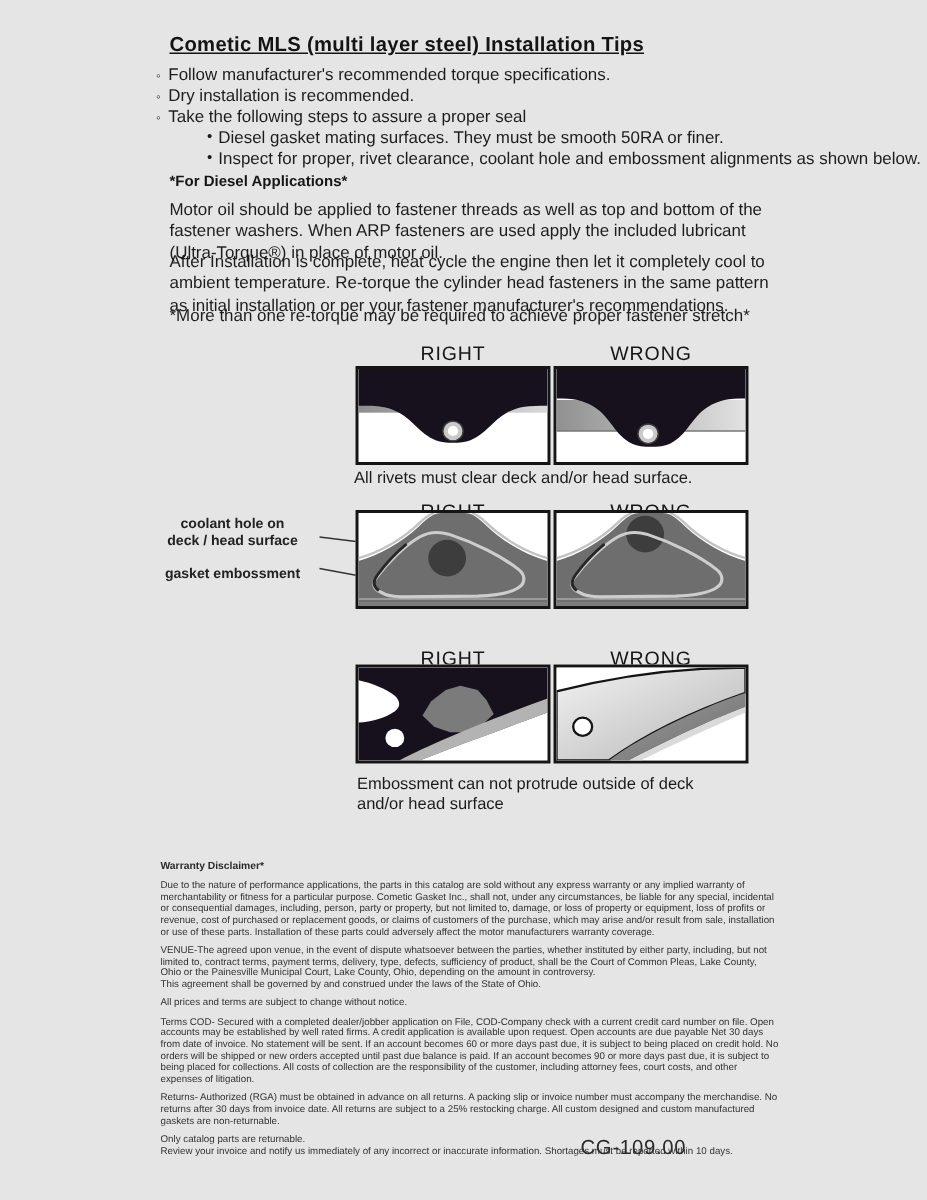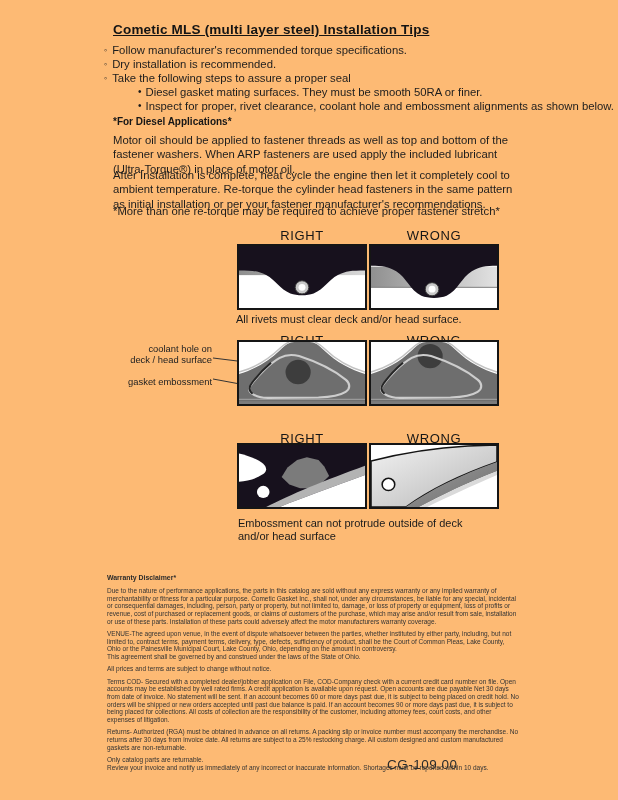--- a/index.html
+++ b/index.html
@@ -1,17 +1,17 @@
 <!DOCTYPE html>
 <html><head>
 <meta charset="utf-8">
 <style>
   html,body{margin:0;padding:0;background:#ffffff;}
   .page{
-    position:relative;width:618px;height:800px;background:#fdba74;
+    position:relative;width:618px;height:800px;background:#e5e5e5;
     font-family:"Liberation Sans",sans-serif;color:#1f1f1f;overflow:hidden;
   }
   .title{
     position:absolute;left:113px;top:22px;font-size:13.5px;font-weight:bold;
     color:#141414;text-decoration:underline;letter-spacing:.2px;
   }
   .bullets{position:absolute;left:104px;top:43px;font-size:11.3px;line-height:14px;color:#1d1d1d;}
   .brow{display:flex;align-items:flex-start;}
   .brow.sub{padding-left:34px;}
   .m1{font-size:9px;line-height:14px;margin-right:5px;color:#2a2a2a;}
@@ -21,21 +21,21 @@
   .p1{top:133px;} .p2{top:168px;} .p3{top:204px;}
   .rw-label{position:absolute;width:130px;text-align:center;font-size:13px;letter-spacing:.6px;color:#161616;}
   .col-l{left:237px;} .col-r{left:369px;}
   .lab1{top:228px;} .lab2{top:333px;} .lab3{top:431px;}
   .panel{position:absolute;width:126px;height:62px;border:2px solid #151515;background:#fff;}
   .pan1{top:244px;} .pan2{top:340px;} .pan3{top:443px;}
   .panel svg{display:block;width:126px;height:62px;}
   .caption{position:absolute;font-size:11px;color:#1b1b1b;line-height:12.5px;}
   .cap1{left:236px;top:313px;} .cap2{left:240px;top:413px;}
   .cap3{left:238px;top:517px;white-space:pre-line;}
-  .ann{position:absolute;left:98px;width:114px;text-align:right;font-size:9.4px;line-height:11px;color:#222;}
+  .ann{position:absolute;left:98px;width:114px;text-align:center;font-size:9.4px;line-height:11px;color:#222;font-weight:bold;}
   .ann-coolant{top:343px;white-space:pre-line;}
   .ann-emboss{top:376px;}
   .leaders{position:absolute;left:0;top:330px;width:618px;height:110px;pointer-events:none;}
   .legal{position:absolute;left:107px;top:574px;width:412px;color:#333;}
   .legal-heading{font-size:6.9px;font-weight:bold;margin:0 0 6px 0;color:#2b2b2b;}
   .legal p{font-size:6.5px;line-height:7.7px;margin:0 0 4.5px 0;white-space:pre-line;}
   .page-code{position:absolute;left:387px;top:757px;font-size:13.5px;letter-spacing:.5px;color:#2a2a2a;text-align:right;}
 </style>
 </head>
 <body>

